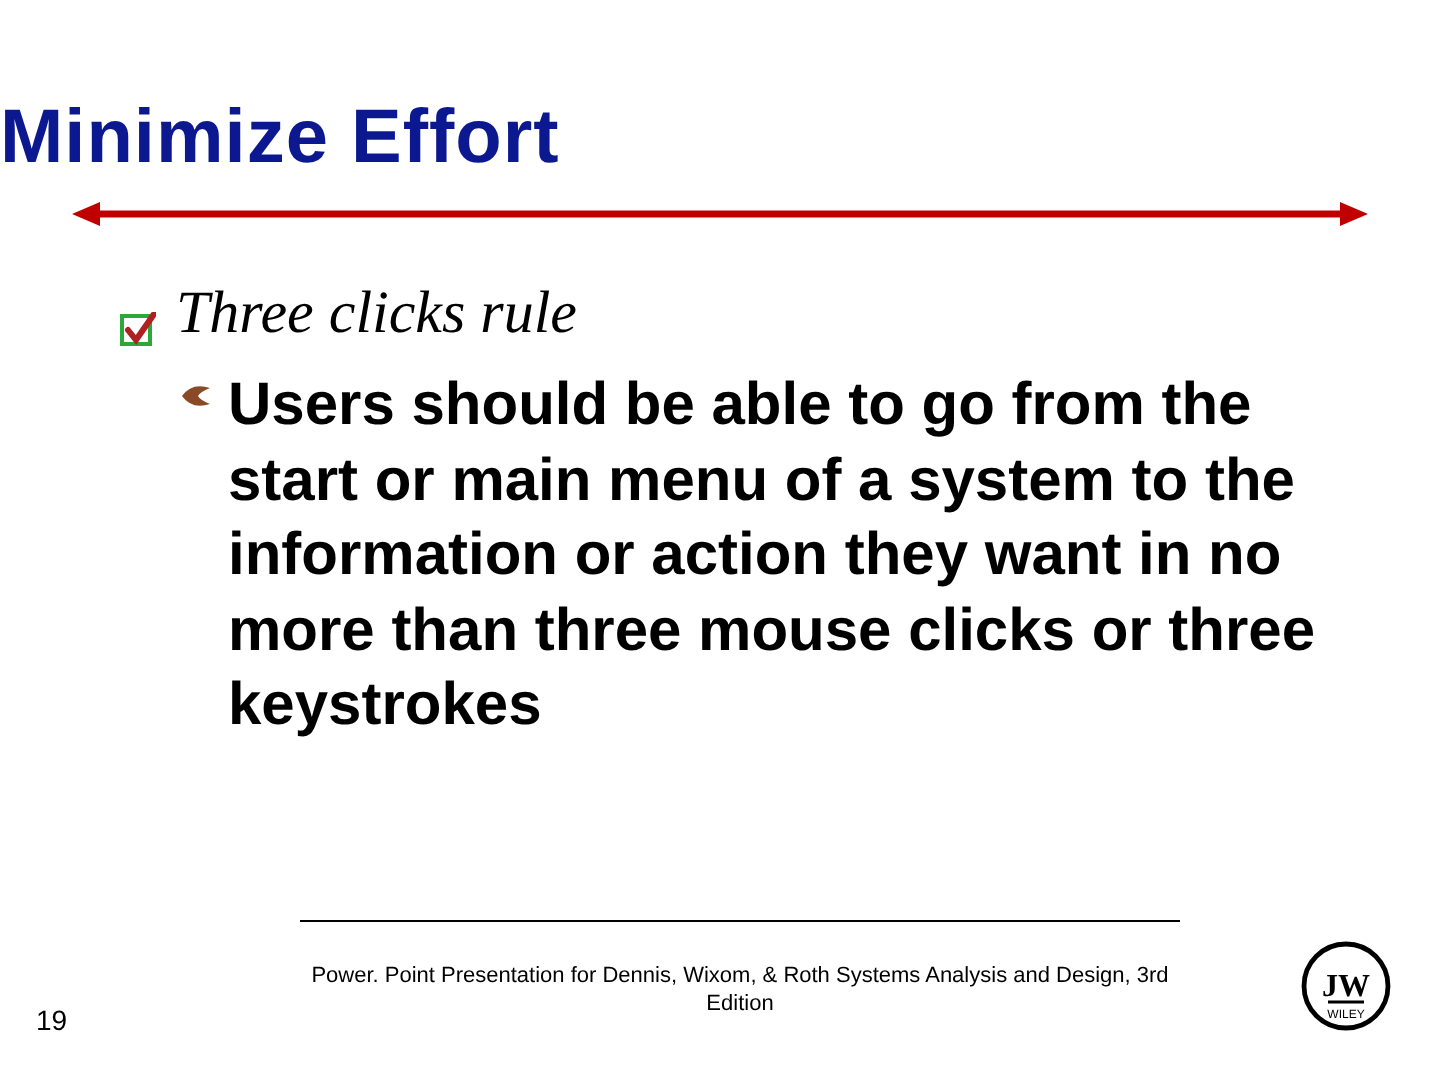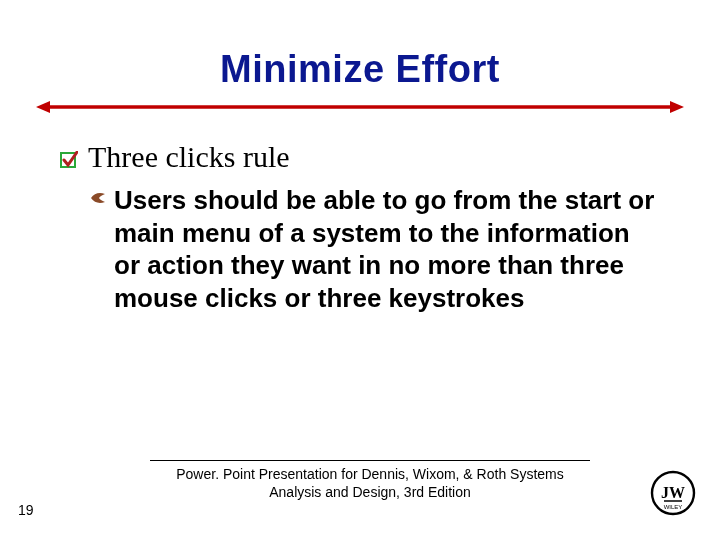--- a/index.html
+++ b/index.html
@@ -3,21 +3,20 @@
 <meta charset="utf-8">
 <style>
   * { margin: 0; padding: 0; box-sizing: border-box; }
   html, body { width: 720px; height: 540px; background: #fff; font-family: Arial, sans-serif; overflow: hidden; }
   .slide { position: relative; width: 720px; height: 540px; }
   .title {
     position: absolute;
     top: 48px;
     left: 0;
     width: 720px;
-    text-align: center;
     font-size: 38px;
     font-weight: 900;
     color: #0b1890;
     letter-spacing: 0.5px;
     font-family: "Arial Black", Arial, sans-serif;
   }
   .rule-line {
     position: absolute;
     top: 100px;
     left: 36px;
@@ -25,39 +24,40 @@
     height: 14px;
   }
   .content {
     position: absolute;
     top: 140px;
     left: 60px;
     width: 600px;
   }
   .bullet1 {
     display: flex;
-    align-items: center;
+    align-items: flex-end;
     gap: 10px;
     margin-bottom: 10px;
+    font-style: italic;
   }
   .bullet1-text {
     font-size: 30px;
     color: #000;
     font-family: Georgia, "Times New Roman", serif;
   }
   .check-icon { flex-shrink: 0; margin-top: 6px; }
   .bullet2 {
     display: flex;
     align-items: flex-start;
     gap: 8px;
     margin-left: 30px;
     margin-top: 6px;
   }
   .bullet2-text {
-    font-size: 26px;
+    font-size: 30px;
     line-height: 1.25;
     color: #000;
     font-weight: 900;
     font-family: "Arial Black", Arial, sans-serif;
   }
   .leaf-icon { flex-shrink: 0; margin-top: 7px; }
   .footer {
     position: absolute;
     bottom: 20px;
     left: 0;
@@ -75,24 +75,24 @@
     position: absolute;
     left: 150px;
     top: 0;
     width: 440px;
     height: 1px;
     background: #000;
   }
   .footer-text {
     position: absolute;
     left: 150px;
-    top: 6px;
+    top: 22px;
     width: 440px;
     text-align: center;
-    font-size: 14px;
+    font-size: 11px;
     line-height: 1.25;
     color: #000;
   }
   .logo {
     position: absolute;
     right: 24px;
     bottom: 4px;
     width: 46px;
     height: 46px;
   }

